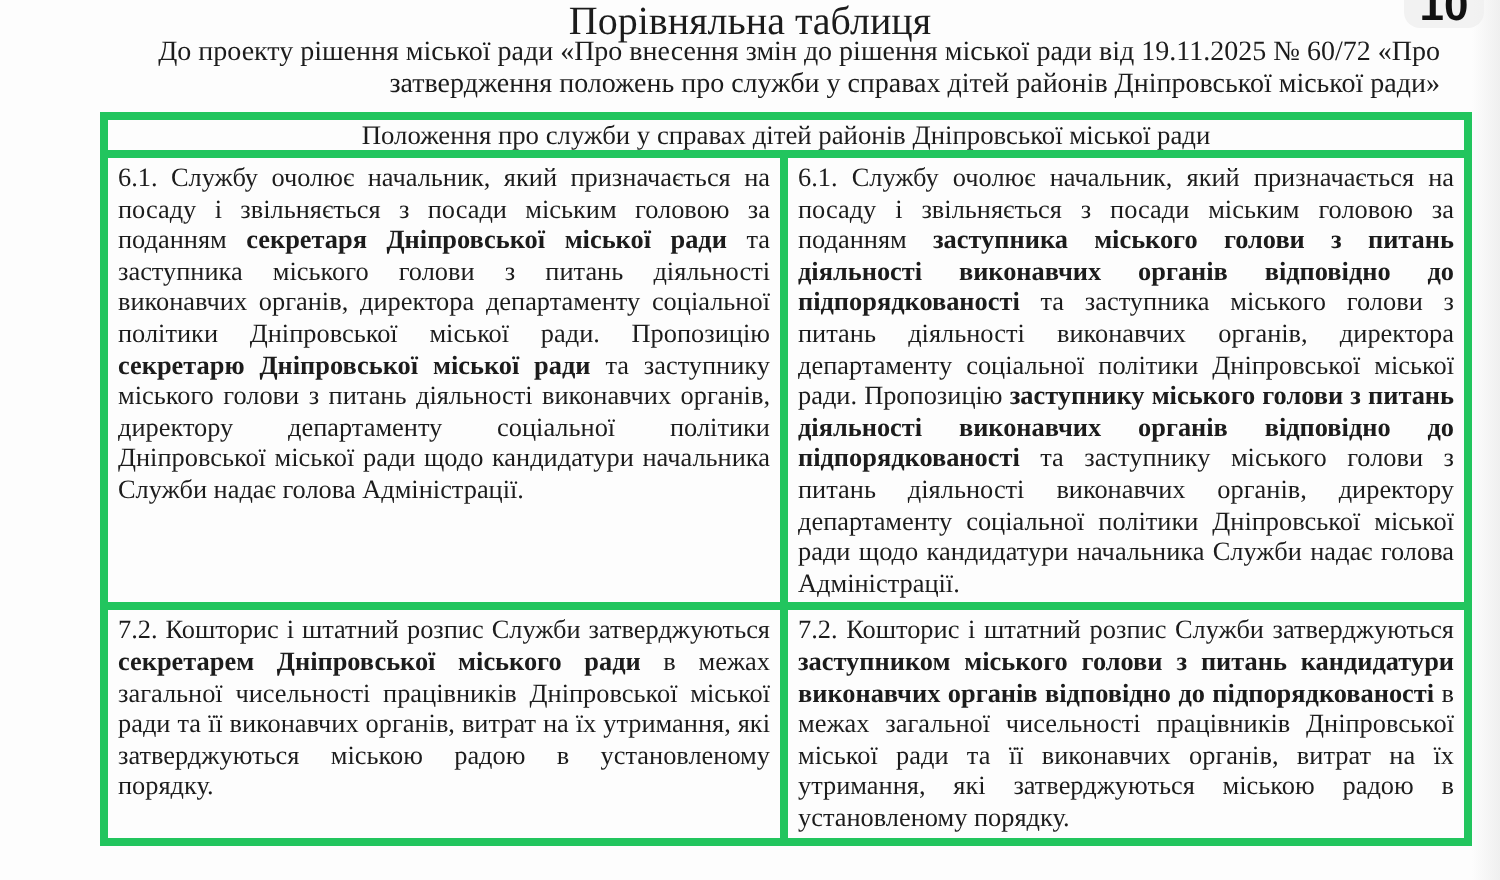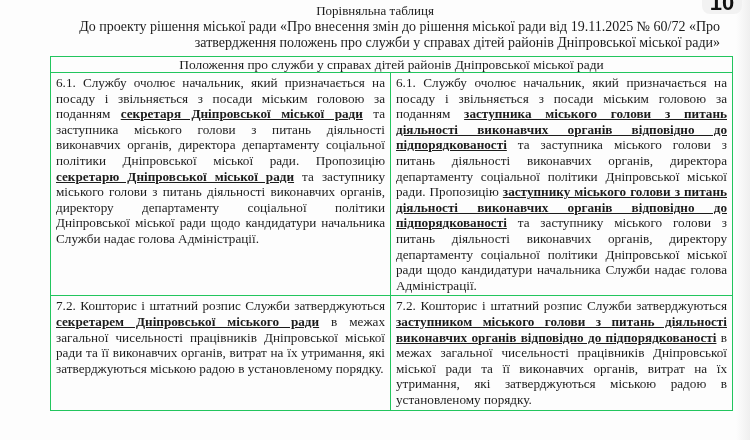--- a/index.html
+++ b/index.html
@@ -30,21 +30,21 @@
       text-align: center;
       line-height: 34px;
       overflow: hidden;
     }
     .doc-title {
       position: absolute;
       top: 3px;
       left: 0;
       width: 750px;
       text-align: center;
-      font-size: 13px;
+      font-size: 20px;
       line-height: 16px;
     }
     .doc-subtitle {
       position: absolute;
       top: 19px;
       left: 40px;
       width: 680px;
       text-align: right;
       font-size: 14px;
       line-height: 16px;
@@ -61,21 +61,21 @@
       position: absolute;
       left: 50px;
       top: 56px;
       width: 682px;
       border-collapse: collapse;
       table-layout: fixed;
       font-size: 13.2px;
       line-height: 15.6px;
     }
     table.cmp td, table.cmp th {
-      border: 1px solid #22c55e;
+      border: 4px solid #22c55e;
       font-weight: normal;
       vertical-align: top;
     }
     .section-head {
       text-align: center;
       height: 15px;
       padding: 0;
       font-size: 13.4px;
       line-height: 15px;
     }
@@ -85,21 +85,20 @@
       padding: 0;
       font-size: 13.4px;
       line-height: 15px;
     }
     .cell {
       padding: 2px 5px 2px 5px;
       text-align: justify;
     }
     .cell b {
       font-weight: bold;
-      text-decoration: underline;
     }
     .row1 td { height: 196px; }
     .row2 td { height: 110px; }
   </style>
 </head>
 <body>
 
 <div class="page-number-badge">10</div>
 
 <div class="doc-title">Порівняльна таблиця</div>
@@ -113,18 +112,18 @@
   <tbody>
       <tr>
     <th colspan="2" class="section-head">Положення про служби у справах дітей районів Дніпровської міської ради</th>
   </tr>
   <tr class="row1">
     <td class="cell"><span>6.1. Службу очолює начальник, який призначається на посаду і звільняється з посади міським головою за поданням </span><b>секретаря Дніпровської міської ради</b><span> та заступника міського голови з питань діяльності виконавчих органів, директора департаменту соціальної політики Дніпровської міської ради. Пропозицію </span><b>секретарю Дніпровської міської ради</b><span> та заступнику міського голови з питань діяльності виконавчих органів, директору департаменту соціальної політики Дніпровської міської ради щодо кандидатури начальника Служби надає голова Адміністрації.</span></td>
     <td class="cell"><span>6.1. Службу очолює начальник, який призначається на посаду і звільняється з посади міським головою за поданням </span><b>заступника міського голови з питань діяльності виконавчих органів відповідно до підпорядкованості</b><span> та заступника міського голови з питань діяльності виконавчих органів, директора департаменту соціальної політики Дніпровської міської ради. Пропозицію </span><b>заступнику міського голови з питань діяльності виконавчих органів відповідно до підпорядкованості</b><span> та заступнику міського голови з питань діяльності виконавчих органів, директору департаменту соціальної політики Дніпровської міської ради щодо кандидатури начальника Служби надає голова Адміністрації.</span></td>
   </tr>
   <tr class="row2">
     <td class="cell"><span>7.2. Кошторис і штатний розпис Служби затверджуються </span><b>секретарем Дніпровської міського ради</b><span> в межах загальної чисельності працівників Дніпровської міської ради та її виконавчих органів, витрат на їх утримання, які затверджуються міською радою в установленому порядку.</span></td>
-    <td class="cell"><span>7.2. Кошторис і штатний розпис Служби затверджуються </span><b>заступником міського голови з питань діяльності виконавчих органів відповідно до підпорядкованості</b><span> в межах загальної чисельності працівників Дніпровської міської ради та її виконавчих органів, витрат на їх утримання, які затверджуються міською радою в установленому порядку.</span></td>
+    <td class="cell"><span>7.2. Кошторис і штатний розпис Служби затверджуються </span><b>заступником міського голови з питань кандидатури виконавчих органів відповідно до підпорядкованості</b><span> в межах загальної чисельності працівників Дніпровської міської ради та її виконавчих органів, витрат на їх утримання, які затверджуються міською радою в установленому порядку.</span></td>
   </tr>
 </tbody>
   </table>
 
 <div class="right-shade"></div>
 
 </body></html>

